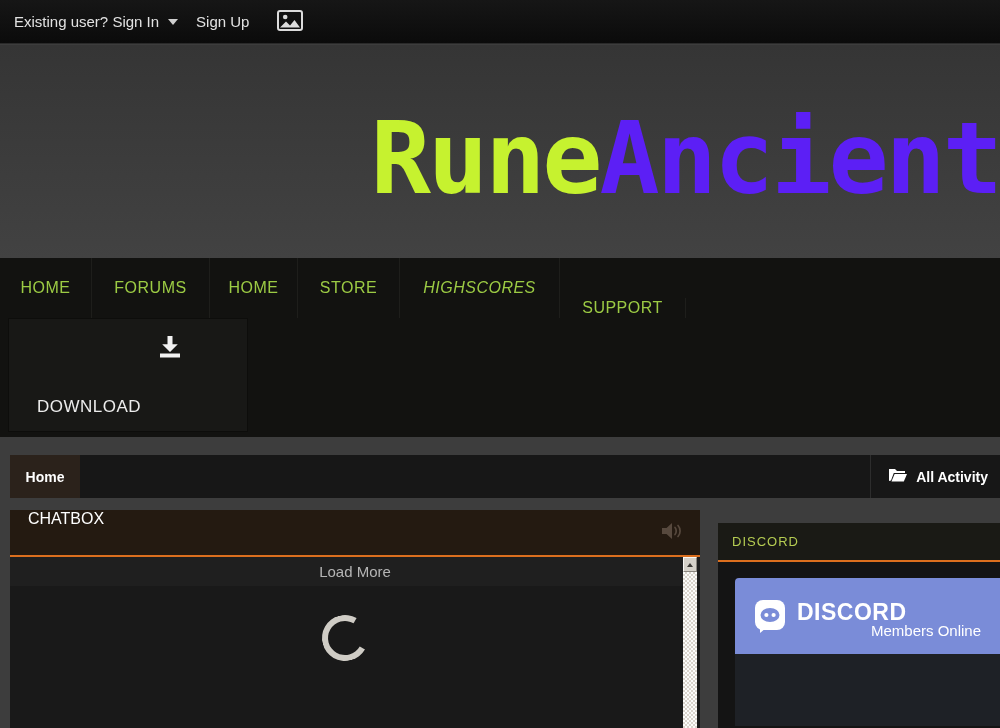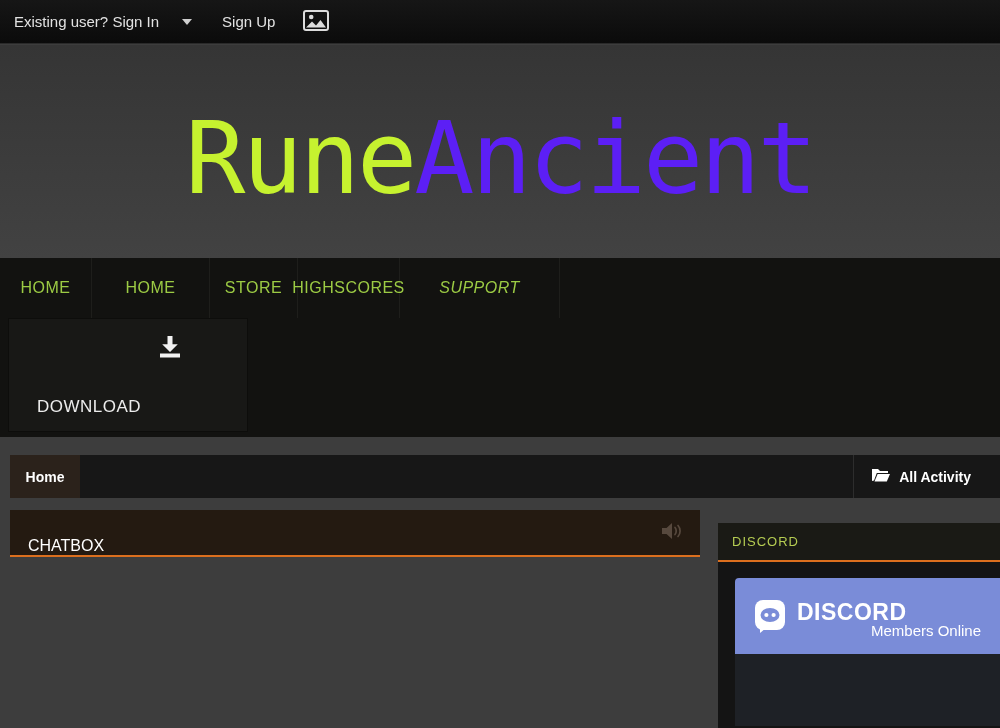--- a/index.html
+++ b/index.html
@@ -4,31 +4,31 @@
 <style>
   * { margin:0; padding:0; box-sizing:border-box; }
   body { background:#222; font-family:"Liberation Sans", sans-serif; }
   .page { position:relative; width:1000px; height:728px; background:#3d3d3d; overflow:hidden;
           font-family:"Liberation Sans", sans-serif; }
 
   
   .topbar { position:absolute; top:0; left:0; right:0; height:44px;
             background:linear-gradient(#161616,#0b0b0b); border-bottom:1px solid #2a2a2a;
             display:flex; align-items:center; color:#e2e2e2; font-size:15px; }
-  .tb-signin { margin-left:14px; display:flex; align-items:center; gap:23px; cursor:pointer; }
+  .tb-signin { margin-left:14px; display:flex; align-items:center; gap:9px; cursor:pointer; }
   .caret { width:0; height:0; border-left:5px solid transparent; border-right:5px solid transparent;
            border-top:6px solid #cfcfcf; }
-  .tb-signup { margin-left:30px; cursor:pointer; }
+  .tb-signup { margin-left:18px; cursor:pointer; }
   .tb-imgbtn { margin-left:28px; cursor:pointer; display:flex; align-items:center; }
 
   
   .banner { position:absolute; top:45px; left:0; right:0; height:213px;
             background:linear-gradient(#353535,#424242); }
-  .logo { position:absolute; top:64px; left:0; right:0; text-align:center;
-          font-family:"DejaVu Sans Mono", monospace; font-weight:normal; font-size:100px;
+  .logo { position:absolute; top:64px; left:0; right:0; text-align:right;
+          font-family:"DejaVu Sans Mono", monospace; font-weight:bold; font-size:100px;
           line-height:1; letter-spacing:-3px; white-space:nowrap; }
 
   
   .navband { position:absolute; top:258px; left:0; right:0; height:179px; background:#121210; }
   .nav { display:flex; height:60px; }
   .nav-item { display:flex; align-items:center; justify-content:center; color:#9ccb44;
               font-size:16px; letter-spacing:.5px; border-right:1px solid #1e1e1b; cursor:pointer; }
   .nav-item:nth-child(1){ width:92px; }
   .nav-item:nth-child(2){ width:118px; }
   .nav-item:nth-child(3){ width:88px; }
@@ -40,29 +40,29 @@
   .dl-icon { position:absolute; left:148px; top:16px; }
   .dl-label { position:absolute; left:28px; bottom:14px; color:#ececec; font-size:17px;
               letter-spacing:.5px; }
 
   
   .breadcrumb { position:absolute; top:455px; left:10px; right:0; height:43px; background:#171717; }
   .home-tab { position:absolute; left:0; top:0; bottom:0; width:70px; background:#2b221b;
               color:#fff; font-weight:bold; font-size:14px; display:flex; align-items:center;
               justify-content:center; cursor:pointer; }
   .all-activity { position:absolute; right:0; top:0; bottom:0; display:flex; align-items:center;
-                  gap:9px; padding:0 29px 0 18px; border-left:1px solid #2d2d2d; color:#fff;
+                  gap:9px; padding:0 12px 0 18px; border-left:1px solid #2d2d2d; color:#fff;
                   font-weight:bold; font-size:14px; cursor:pointer; }
 
   
   .main { position:absolute; top:510px; left:10px; right:0; bottom:0; display:flex; }
 
   .chatbox { width:690px; display:flex; flex-direction:column; }
   .cb-header { height:47px; background:#241a11; border-bottom:2px solid #dc6f1e; display:flex;
-               align-items:flex-end; color:#fff; font-size:16px; padding:0 18px; position:relative; }
+               align-items:flex-start; color:#fff; font-size:16px; padding:0 18px; position:relative; }
   .cb-speaker { position:absolute; right:16px; top:11px; }
   .cb-body { flex:1; background:#191919; position:relative; overflow:hidden; }
   .cb-loadrow { height:29px; background:#1f1f1f; color:#b5b5b5; font-size:15px;
                 text-align:center; line-height:29px; cursor:pointer; }
   .spinner { position:absolute; left:312px; top:58px; width:46px; height:46px;
              border:6px solid #cfccc5; border-right-color:transparent; border-radius:50%;
              transform:rotate(-15deg); animation:spin 1.1s linear infinite; }
   @keyframes spin { to { transform:rotate(345deg); } }
   .scrollbar { position:absolute; top:0; right:3px; bottom:0; width:14px; }
   .sb-btn { height:15px; background:#d5d1c9; border:1px solid;
@@ -114,20 +114,21 @@
 
   <div class="banner">
     <div class="logo">
       <span style="color: rgb(198, 242, 47);">Rune</span><span style="color: rgb(92, 31, 245);">Ancient</span>
     </div>
   </div>
 
   <div class="navband">
     <nav class="nav">
       <div class="nav-item">HOME</div>
+      <div class="nav-item">FORUMS</div>
       <div class="nav-item">HOME</div>
       <div class="nav-item">STORE</div>
       <div class="nav-item">HIGHSCORES</div>
       <div class="nav-item">SUPPORT</div>
     </nav>
     <div class="download-panel">
       <span class="dl-icon">
         <svg width="26" height="24" viewBox="0 0 26 24">
           <path d="M10.5 1h5v8.2h5.3L13 17 5.2 9.2h5.3z" fill="#f2f2f2"></path>
           <path d="M3 18.5h20v4H3z" fill="#f2f2f2"></path>
@@ -155,20 +156,30 @@
     <section class="chatbox">
       <div class="cb-header">
         <span>CHATBOX</span>
         <span class="cb-speaker">
           <svg width="24" height="20" viewBox="0 0 24 20">
             <path d="M2 7v6h4.5L12 18V2L6.5 7H2z" fill="#57493e"></path>
             <path d="M15 6.5c1.6 1.8 1.6 5.2 0 7" fill="none" stroke="#57493e" stroke-width="1.7" stroke-linecap="round"></path>
             <path d="M18 4.5c2.8 3 2.8 8 0 11" fill="none" stroke="#57493e" stroke-width="1.7" stroke-linecap="round"></path>
           </svg>
         </span>
+      </div>
+      <div class="cb-body">
+        <div class="cb-loadrow">Load More</div>
+        <div class="spinner"></div>
+        <div class="scrollbar">
+          <div class="sb-btn">
+            <span class="sb-tri"></span>
+          </div>
+          <div class="sb-track"></div>
+        </div>
       </div>
     </section>
 
     <section class="discordpanel">
       <div class="dc-header">
         <span>DISCORD</span>
       </div>
       <div class="dc-body">
         <div class="widget">
           <div class="wg-header" style="background-color: rgb(122, 140, 216);">

